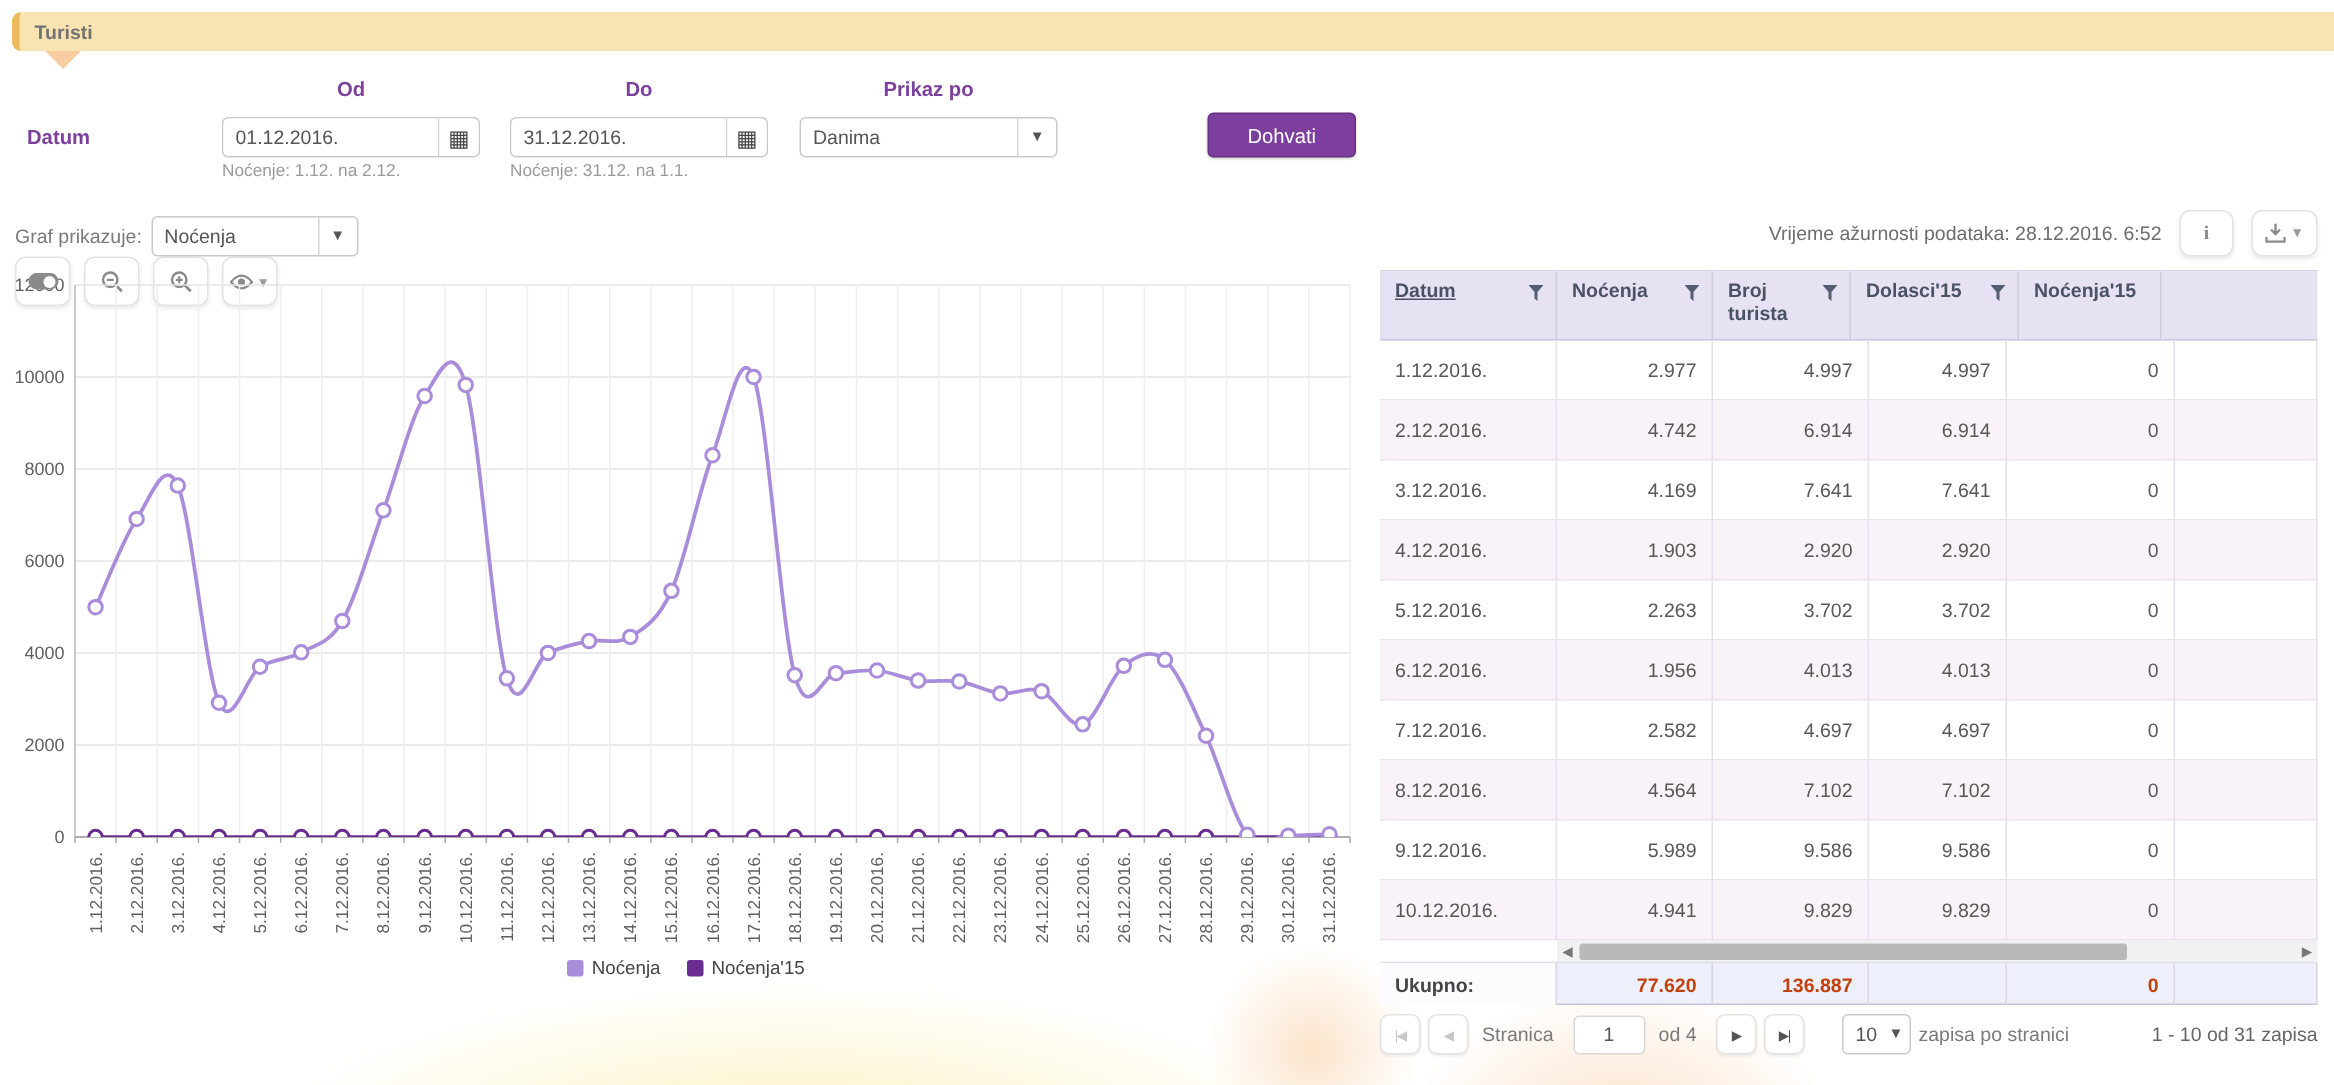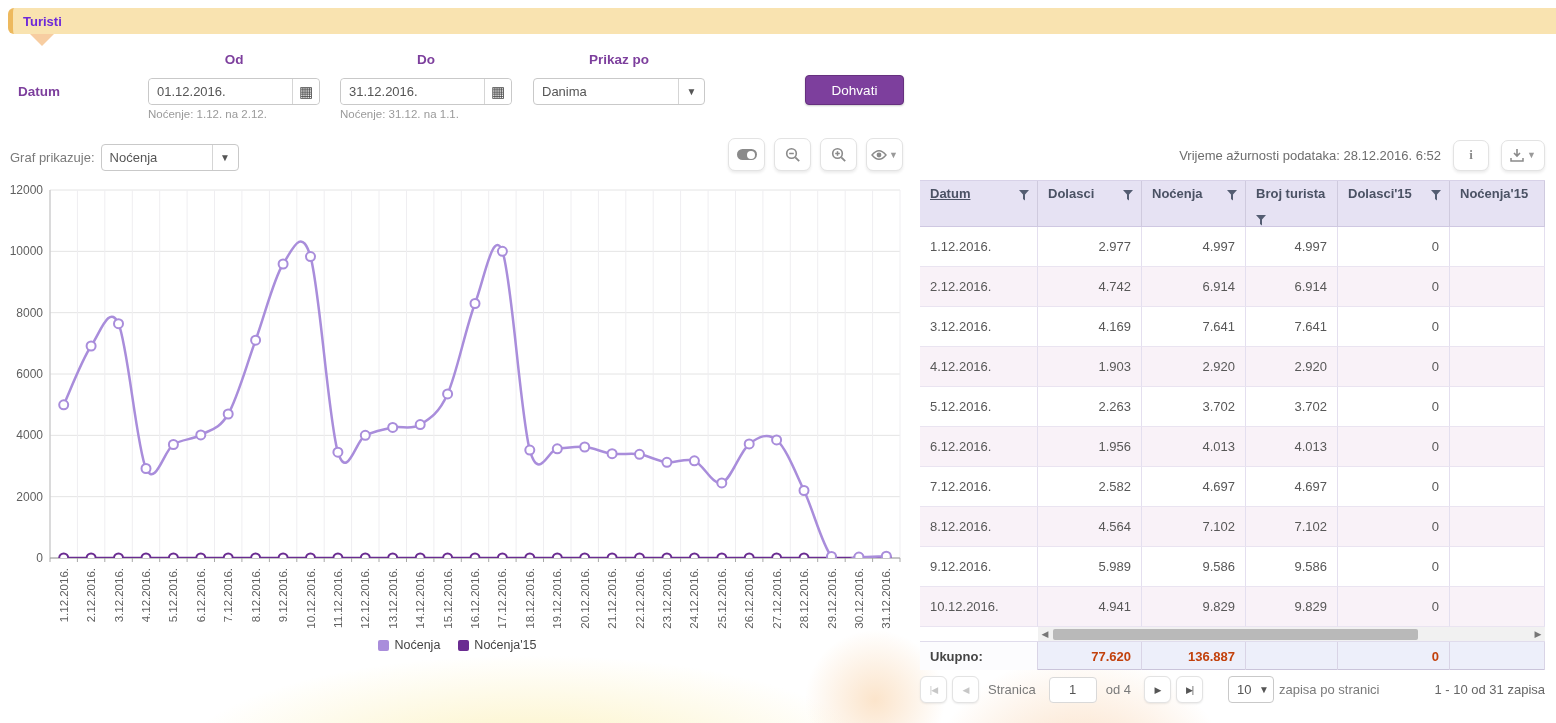--- a/index.html
+++ b/index.html
@@ -12,21 +12,21 @@
     background:radial-gradient(closest-side, rgba(250,233,150,.6), rgba(250,233,150,0)); }
   .blob-peach-sm { left:805px; top:630px; width:140px; height:140px;
     background:radial-gradient(closest-side, rgba(248,206,160,.55), rgba(248,206,160,0)); }
   .blob-peach-lg { left:930px; top:655px; width:300px; height:250px;
     background:radial-gradient(closest-side, rgba(247,197,148,.6), rgba(247,197,148,0)); }
 
   
   .topbar { position:absolute; left:8px; top:8px; right:0; height:26px;
     background:#f9e3b0; border-left:5px solid #edb95e;
     border-radius:6px 0 0 6px; display:flex; align-items:center; z-index:2; }
-  .topbar-title { font-weight:bold; color:#6d28d9; font-size:13px; margin-left:10px; }
+  .topbar-title { font-weight:bold; color:#737373; font-size:13px; margin-left:10px; }
   .tab-pointer { position:absolute; left:30px; top:34px; width:0; height:0;
     border-left:12px solid transparent; border-right:12px solid transparent;
     border-top:12px solid #f7cda1; z-index:2; }
 
   
   .flabel { position:absolute; font-weight:bold; color:#7d3f9d; font-size:13.5px; z-index:2; }
   .col-head { width:172px; text-align:center; top:52px; }
   .datum-label { left:18px; top:84px; }
   .date-wrap { position:absolute; top:78px; height:27px; width:172px; background:#fff;
     border:1px solid #c9c9c9; border-radius:4px; display:flex; align-items:stretch; z-index:2; }
@@ -41,21 +41,21 @@
   .fake-select .val { flex:1; padding:0 8px; white-space:nowrap; overflow:hidden; }
   .fake-select .arrow { width:26px; align-self:stretch; border-left:1px solid #d5d5d5;
     display:flex; align-items:center; justify-content:center; color:#555; font-size:10px; }
   .btn-primary { position:absolute; left:805px; top:75px; width:99px; height:30px;
     background:#7d3f9d; border:1px solid #66307f; border-radius:4px; color:#fff;
     font-size:13.5px; display:flex; align-items:center; justify-content:center;
     cursor:pointer; z-index:2; box-shadow:0 1px 2px rgba(0,0,0,.2); }
 
   
   .chart-panel { position:absolute; left:10px; top:138px; width:895px; z-index:1; }
-  .chart-head { display:flex; align-items:flex-start; justify-content:space-between; height:36px; }
+  .chart-head { display:flex; align-items:flex-start; justify-content:space-between; height:36px;flex-direction:column; }
   .graf-group { display:flex; align-items:center; gap:6px; margin-top:6px; }
   .graf-label { font-size:13px; color:#7a7a7a; }
   .graf-select { position:static; width:138px; height:27px; }
   .tool-row { display:flex; gap:9px; margin-right:2px; }
   .tool-btn { width:37px; height:33px; background:#fff; border:1px solid #e3e3e3; border-radius:7px;
     display:flex; align-items:center; justify-content:center; gap:2px; cursor:pointer;
     box-shadow:0 2px 3px rgba(0,0,0,.08); color:#8a8a8a; }
   .toggle-ic { width:20px; height:11px; background:#8a8a8a; border-radius:6px; position:relative; }
   .toggle-ic::after { content:""; position:absolute; right:1.5px; top:1.5px; width:8px; height:8px;
     background:#fff; border-radius:50%; }
@@ -402,32 +402,26 @@
 
   <div class="grid">
     <div class="g-row g-hrow">
         <div class="g-hcell" style="width: 118px;">
           <span class="sorted">Datum</span>
           <svg width="10" height="11" viewBox="0 0 10 11" style="margin-top:3px;flex:none;">
             <path d="M0 0h10L6 4.6v6L4 9V4.6z" fill="#545d72"></path>
           </svg>
         </div>
         <div class="g-hcell" style="width: 104px;">
-          <span class="">Dolasci</span>
-          <svg width="10" height="11" viewBox="0 0 10 11" style="margin-top:3px;flex:none;">
-            <path d="M0 0h10L6 4.6v6L4 9V4.6z" fill="#545d72"></path>
-          </svg>
-        </div>
-        <div class="g-hcell" style="width: 104px;">
           <span class="">Noćenja</span>
           <svg width="10" height="11" viewBox="0 0 10 11" style="margin-top:3px;flex:none;">
             <path d="M0 0h10L6 4.6v6L4 9V4.6z" fill="#545d72"></path>
           </svg>
         </div>
-        <div class="g-hcell" style="width: 92px; flex-direction: column;">
+        <div class="g-hcell" style="width: 92px;">
           <span class="">Broj turista</span>
           <svg width="10" height="11" viewBox="0 0 10 11" style="margin-top:3px;flex:none;">
             <path d="M0 0h10L6 4.6v6L4 9V4.6z" fill="#545d72"></path>
           </svg>
         </div>
         <div class="g-hcell" style="width: 112px;">
           <span class="">Dolasci'15</span>
           <svg width="10" height="11" viewBox="0 0 10 11" style="margin-top:3px;flex:none;">
             <path d="M0 0h10L6 4.6v6L4 9V4.6z" fill="#545d72"></path>
           </svg>

